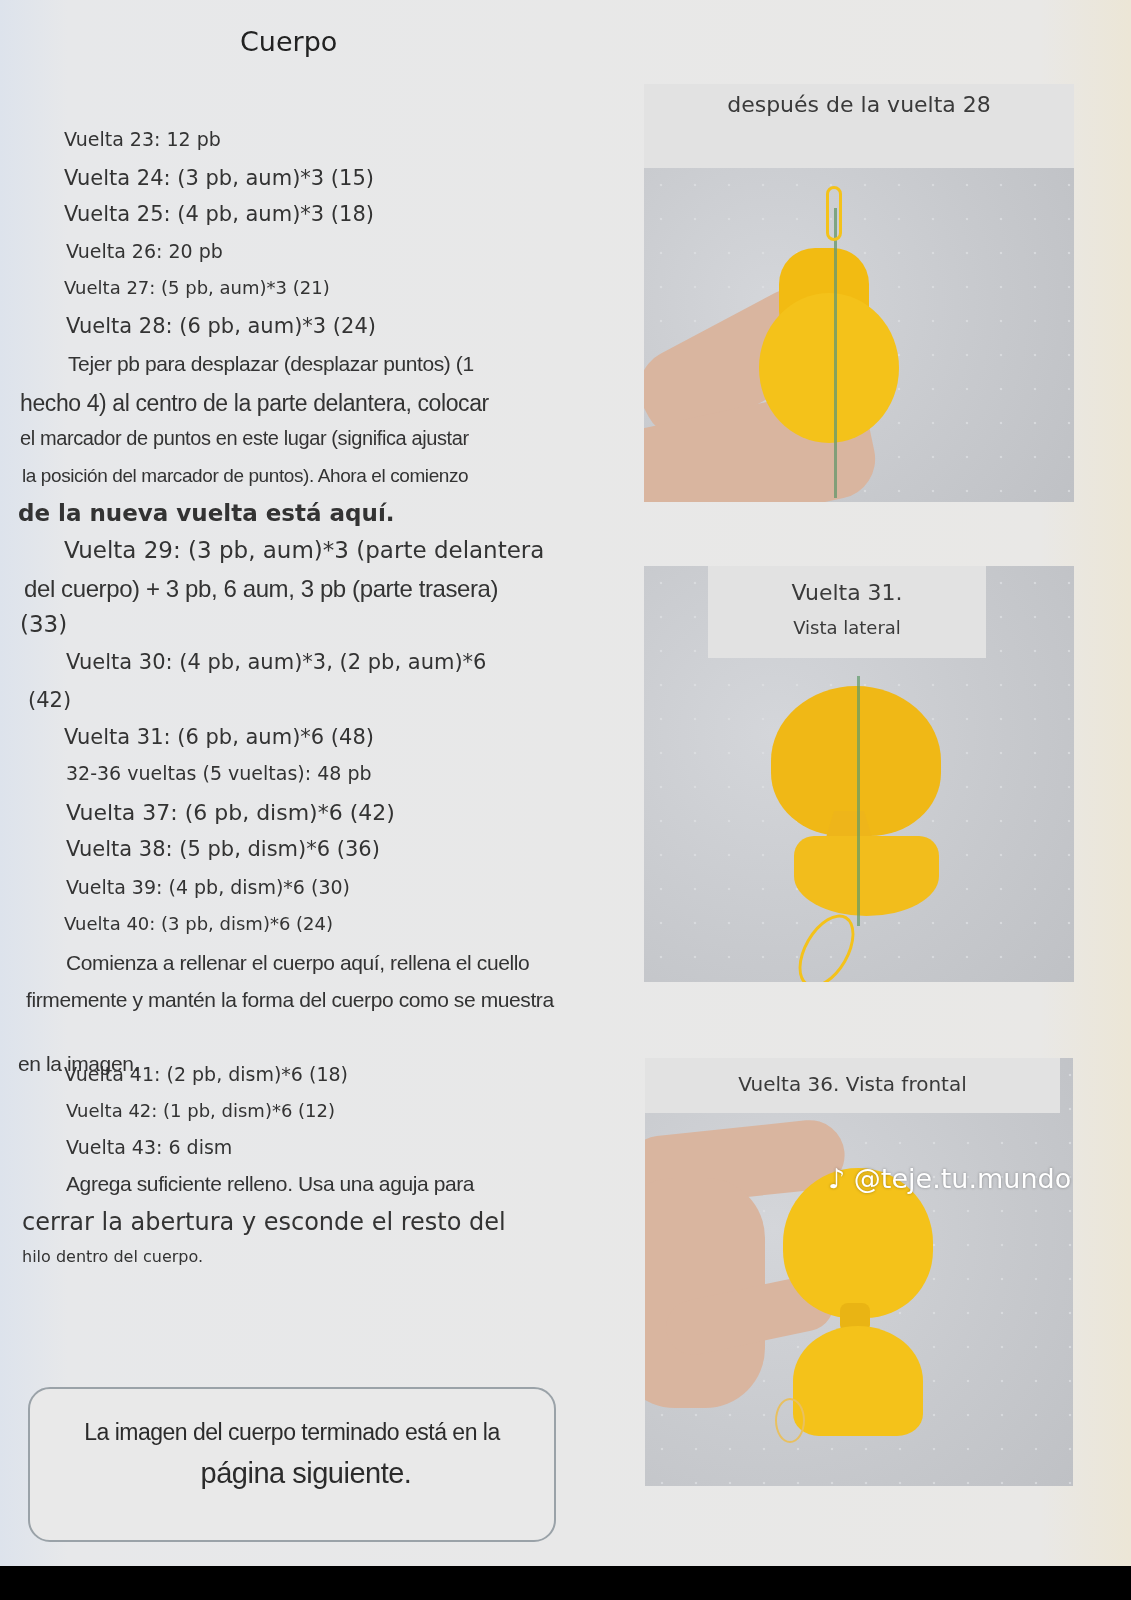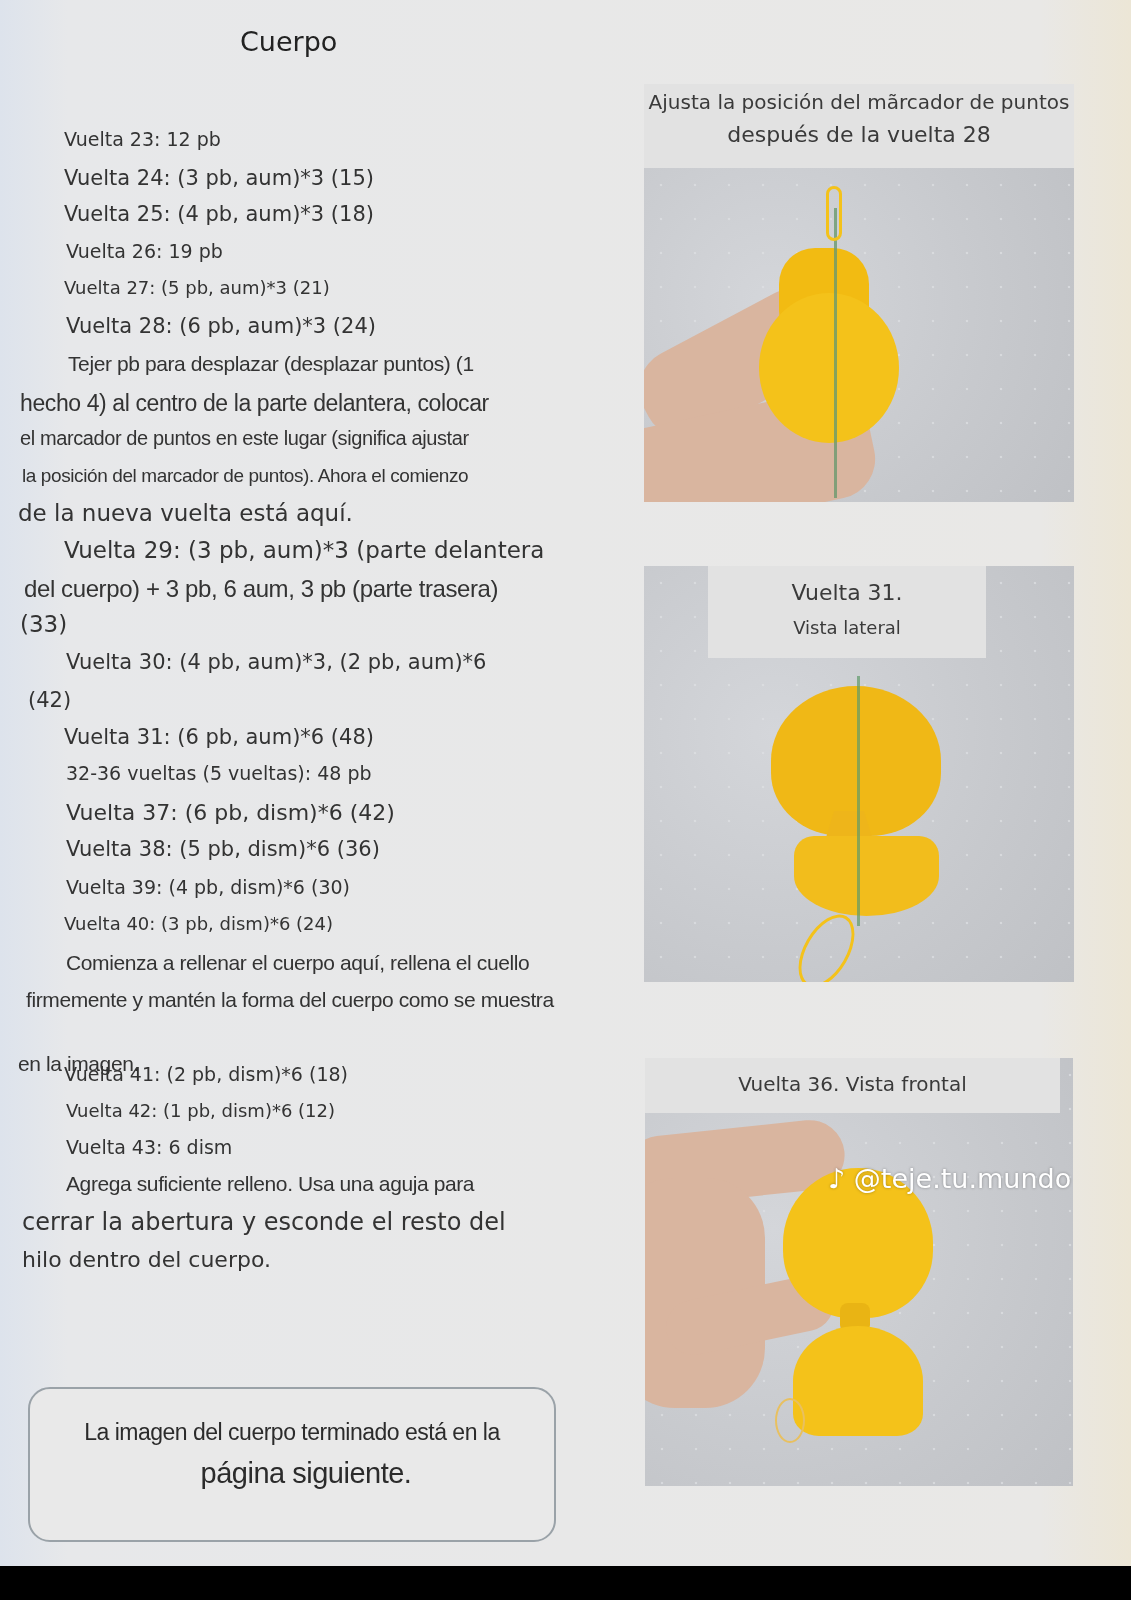--- a/index.html
+++ b/index.html
@@ -65,58 +65,57 @@
 <body>
 
 <div class="page">
 
   <div class="title">Cuerpo</div>
 
   <div>
     <div class="line" style="left:64px;top:128px;font-size:19px;">Vuelta 23: 12 pb</div>
     <div class="line" style="left:64px;top:166px;font-size:21px;">Vuelta 24: (3 pb, aum)*3 (15)</div>
     <div class="line" style="left:64px;top:202px;font-size:21px;">Vuelta 25: (4 pb, aum)*3 (18)</div>
-    <div class="line" style="left:66px;top:240px;font-size:19px;">Vuelta 26: 19 pb</div>
+    <div class="line" style="left:66px;top:240px;font-size:19px;">Vuelta 26: 20 pb</div>
     <div class="line" style="left:64px;top:277px;font-size:18px;">Vuelta 27: (5 pb, aum)*3 (21)</div>
     <div class="line" style="left:66px;top:314px;font-size:21px;text-align:right;">Vuelta 28: (6 pb, aum)*3 (24)</div>
     <div class="line cond" style="left:68px;top:352px;font-size:21px;">Tejer pb para desplazar (desplazar puntos) (1</div>
     <div class="line cond" style="left:20px;top:390px;font-size:23px;">hecho 4) al centro de la parte delantera, colocar</div>
     <div class="line cond" style="left:20px;top:427px;font-size:20px;">el marcador de puntos en este lugar (significa ajustar</div>
     <div class="line cond" style="left:22px;top:465px;font-size:19px;">la posición del marcador de puntos). Ahora el comienzo</div>
-    <div class="line" style="left:18px;top:500px;font-size:23px;">de la nueva vuelta está aquí.</div>
+    <div class="line" style="left:18px;top:500px;font-size:23px;font-weight:bold;">de la nueva vuelta está aquí.</div>
     <div class="line" style="left:64px;top:537px;font-size:23px;">Vuelta 29: (3 pb, aum)*3 (parte delantera</div>
     <div class="line cond" style="left:24px;top:575px;font-size:24px;">del cuerpo) + 3 pb, 6 aum, 3 pb (parte trasera)</div>
     <div class="line" style="left:20px;top:611px;font-size:23px;">(33)</div>
     <div class="line" style="left:66px;top:650px;font-size:21px;">Vuelta 30: (4 pb, aum)*3, (2 pb, aum)*6</div>
     <div class="line" style="left:28px;top:688px;font-size:21px;">(42)</div>
     <div class="line" style="left:64px;top:725px;font-size:21px;">Vuelta 31: (6 pb, aum)*6 (48)</div>
     <div class="line" style="left:66px;top:762px;font-size:19px;">32-36 vueltas (5 vueltas): 48 pb</div>
     <div class="line" style="left:66px;top:800px;font-size:22px;">Vuelta 37: (6 pb, dism)*6 (42)</div>
     <div class="line" style="left:66px;top:837px;font-size:21px;">Vuelta 38: (5 pb, dism)*6 (36)</div>
     <div class="line" style="left:66px;top:876px;font-size:19px;">Vuelta 39: (4 pb, dism)*6 (30)</div>
     <div class="line" style="left:64px;top:913px;font-size:18px;">Vuelta 40: (3 pb, dism)*6 (24)</div>
     <div class="line cond" style="left:66px;top:951px;font-size:21px;">Comienza a rellenar el cuerpo aquí, rellena el cuello</div>
     <div class="line cond" style="left:26px;top:988px;font-size:21px;">firmemente y mantén la forma del cuerpo como se muestra</div>
     <div class="line cond" style="left:18px;top:1052px;font-size:21px;">en la imagen.</div>
     <div class="line" style="left:64px;top:1063px;font-size:19px;">Vuelta 41: (2 pb, dism)*6 (18)</div>
     <div class="line" style="left:66px;top:1100px;font-size:18px;">Vuelta 42: (1 pb, dism)*6 (12)</div>
     <div class="line" style="left:66px;top:1136px;font-size:19px;">Vuelta 43: 6 dism</div>
     <div class="line cond" style="left:66px;top:1172px;font-size:21px;">Agrega suficiente relleno. Usa una aguja para</div>
     <div class="line" style="left:22px;top:1208px;font-size:24px;">cerrar la abertura y esconde el resto del</div>
-    <div class="line" style="left:22px;top:1247px;font-size:22px;">hilo dentro del cuerpo.</div>
+    <div class="line" style="left:22px;top:1247px;font-size:16px;">hilo dentro del cuerpo.</div>
   </div>
 
   <div class="note-box">
     <div class="note-line" style="top:30px;font-size:23px;">La imagen del cuerpo terminado está en la</div>
     <div class="note-line" style="top:68px;font-size:29px;margin-left:14px;">página siguiente.</div>
   </div>
 
   <div>
     <div class="caption" style="left:644px;top:84px;width:430px;height:84px;">
-      <div style="font-size:20px;margin-top:6px;">Ajusta la posición del mãrcador de puntos</div>
       <div style="font-size:22px;margin-top:8px;">después de la vuelta 28</div>
     </div>
     <div class="photo" style="left:644px;top:168px;width:430px;height:334px;">
       <div class="photo-dots"></div>
       <div class="hand" style="left:-10px;top:150px;width:210px;height:90px;transform:rotate(-28deg);"></div>
       <div class="hand" style="left:-30px;top:240px;width:260px;height:110px;transform:rotate(-12deg);"></div>
       <div class="yarn" style="left:135px;top:80px;width:90px;height:90px;border-radius:40% 40% 30% 30%;background:#f2bb12;"></div>
       <div class="yarn" style="left:115px;top:125px;width:140px;height:150px;"></div>
       <div style="position:absolute;left:190px;top:40px;width:3px;height:290px;background:#6a9a6e;opacity:0.8;"></div>
       <div style="position:absolute;left:182px;top:18px;width:16px;height:55px;border:3px solid #f4c21a;border-radius:10px;"></div>

